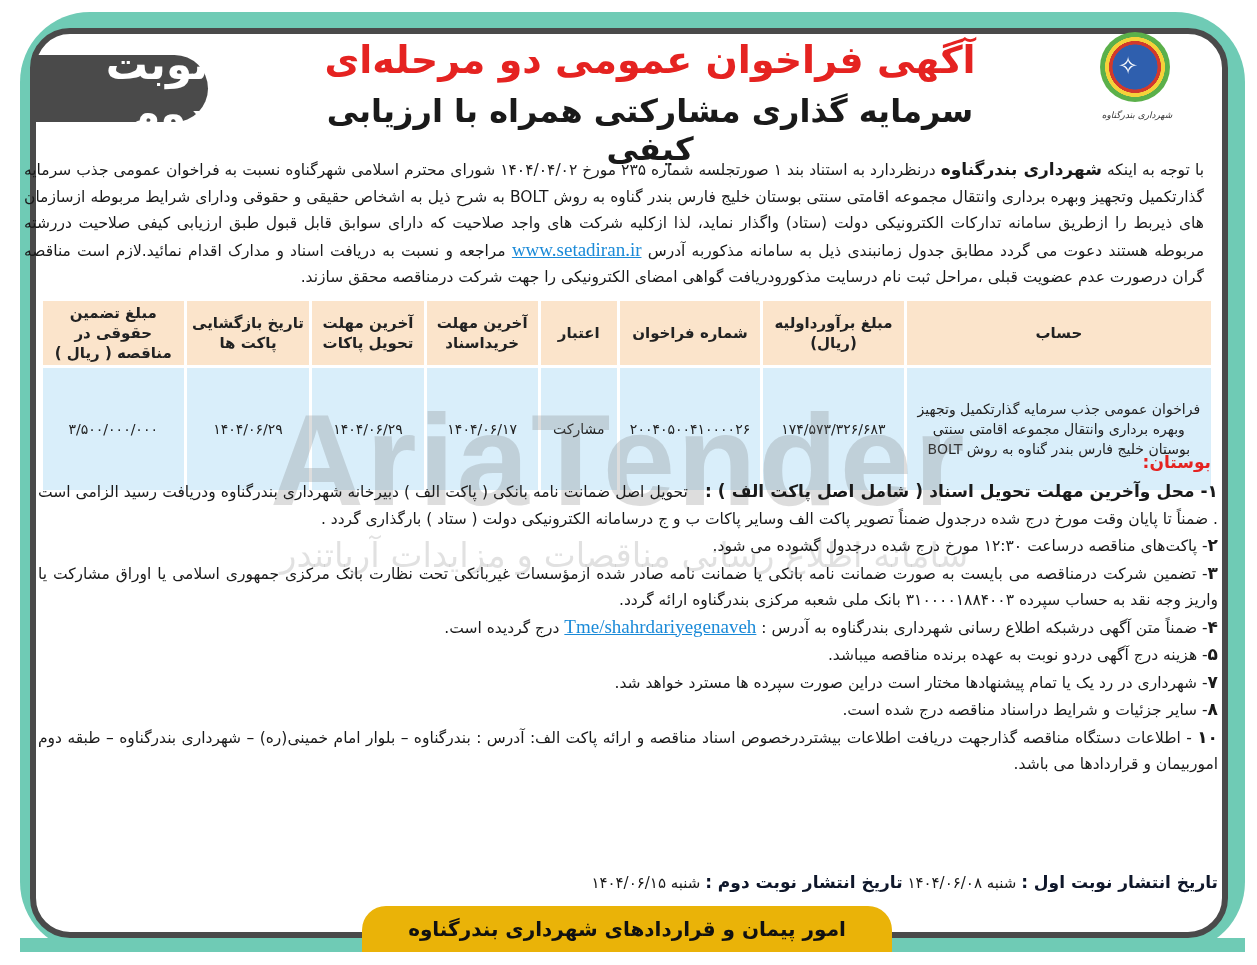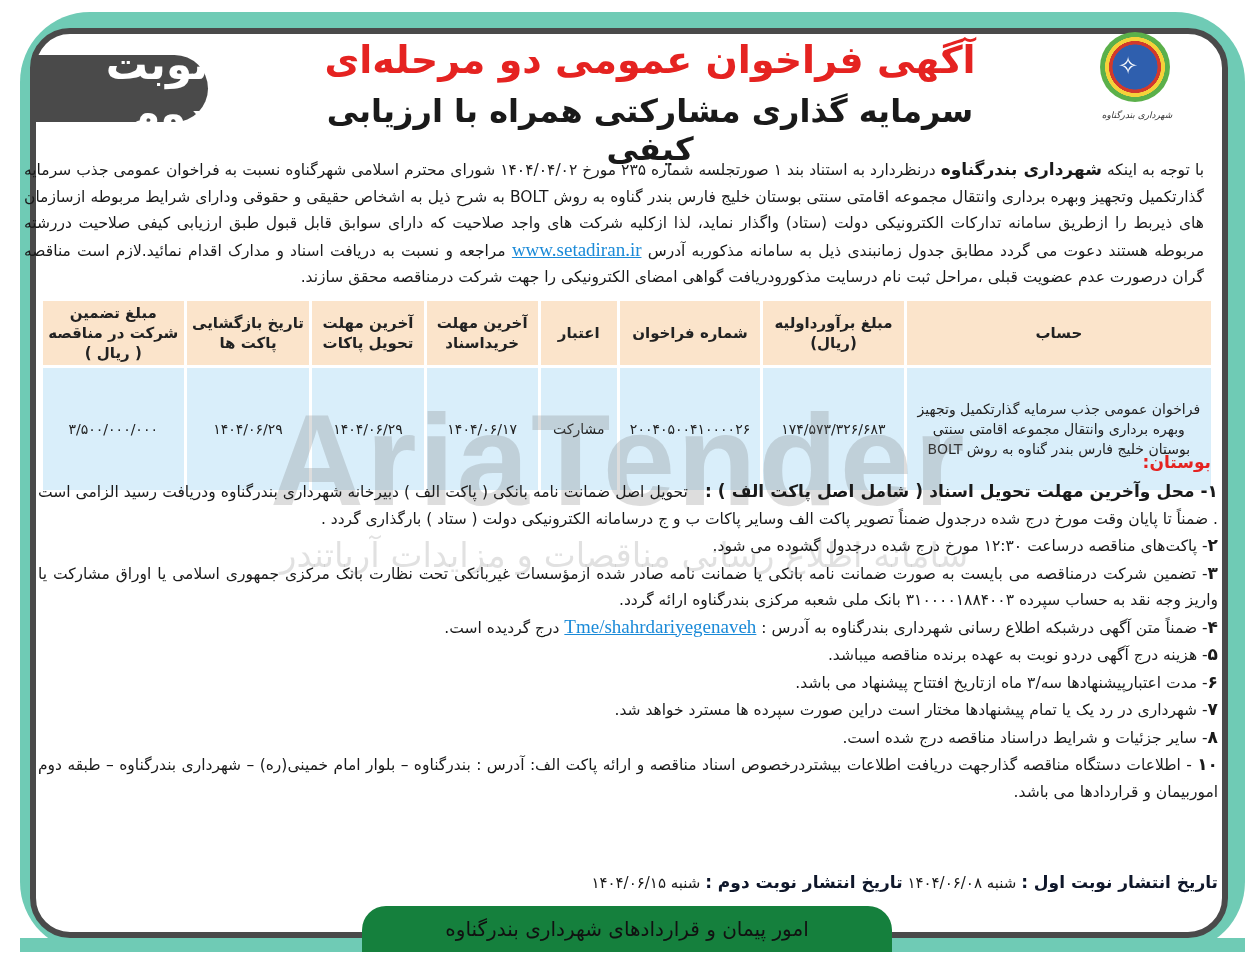--- a/index.html
+++ b/index.html
@@ -21,21 +21,21 @@
   table.tbl td { background:#d9eefa; height:82px; font-size:14px; color:#222; text-align:center; padding:20px 6px; line-height:20px; }
   .watermark { position:absolute; left:270px; top:385px; font-size:130px; font-weight:bold; color:rgba(120,120,120,0.25); font-family:"Liberation Sans", sans-serif; letter-spacing:2px; pointer-events:none; }
   .watermark2 { position:absolute; left:280px; top:535px; font-size:34px; color:rgba(120,120,120,0.22); direction:rtl; letter-spacing:10px; pointer-events:none; }
   .notes-title { position:absolute; right:46px; top:452px; color:#e52321; font-weight:bold; font-size:17px; direction:rtl; }
   .notes { position:absolute; left:38px; top:478px; width:1180px; direction:rtl; font-size:15.5px; line-height:26.5px; color:#1a1a1a; text-align:justify; }
   .notes p { margin:0; }
   .notes .num { font-weight:bold; font-size:17px; }
   .notes .bold { font-weight:bold; font-size:17px;margin-left:12px; }
   .pub { position:absolute; left:38px; top:872px; width:1180px; direction:rtl; font-size:15px; color:#1a1a1a; }
   .pub .red { color:#0f172a; font-weight:bold; font-size:17px; }
-  .footer { position:absolute; left:362px; top:906px; width:530px; height:46px; background:#15803d; border-radius:24px 24px 0 0; display:flex; align-items:center; justify-content:center; font-weight:normal; font-size:20px; color:#111; direction:rtl; }
+  .footer { position:absolute; left:362px; top:906px; width:530px; height:46px; background:#eab308; border-radius:24px 24px 0 0; display:flex; align-items:center; justify-content:center; font-weight:bold; font-size:20px; color:#111; direction:rtl; }
 </style>
 </head>
 <body>
 
 <div class="teal-bg"></div>
 <div class="frame"></div>
 
 <div class="badge">نوبت دوم</div>
 
 <div class="logo"></div>
@@ -52,21 +52,21 @@
 <table class="tbl">
   <thead>
     <tr>
       <th style="width:26%">حساب</th>
       <th style="width:12%">مبلغ برآورداولیه (ریال)</th>
       <th style="width:12%">شماره فراخوان</th>
       <th style="width:6.5%">اعتبار</th>
       <th style="width:9.5%">آخرین مهلت خریداسناد</th>
       <th style="width:9.5%">آخرین مهلت تحویل پاکات</th>
       <th style="width:10.5%">تاریخ بازگشایی پاکت ها</th>
-      <th style="width:12%">مبلغ تضمین شرکت در مناقصه ( ریال )</th>
+      <th style="width:12%">مبلغ تضمین حقوقی در مناقصه ( ریال )</th>
     </tr>
   </thead>
   <tbody>
     <tr>
       <td>فراخوان عمومی جذب سرمایه گذارتکمیل وتجهیز وبهره برداری وانتقال مجموعه اقامتی سنتی بوستان خلیج فارس بندر گناوه به روش BOLT</td>
       <td>۱۷۴/۵۷۳/۳۲۶/۶۸۳</td>
       <td>۲۰۰۴۰۵۰۰۴۱۰۰۰۰۲۶</td>
       <td>مشارکت</td>
       <td>۱۴۰۴/۰۶/۱۷</td>
       <td>۱۴۰۴/۰۶/۲۹</td>
@@ -80,21 +80,20 @@
 <div class="watermark2">سامانه اطلاع رسانی مناقصات و مزایدات آریاتندر</div>
 
 <div class="notes-title">بوستان:</div>
 
 <div class="notes">
   <p><span class="num">۱- </span><span class="bold">محل وآخرین مهلت تحویل اسناد ( شامل اصل پاکت الف ) :</span><span> تحویل  اصل ضمانت نامه بانکی ( پاکت الف ) دبیرخانه شهرداری بندرگناوه ودریافت رسید الزامی است . ضمناً تا پایان وقت مورخ درج شده درجدول ضمناً تصویر پاکت الف وسایر پاکات ب و ج درسامانه الکترونیکی دولت ( ستاد ) بارگذاری گردد .</span></p>
   <p><span class="num">۲</span><span>- پاکت‌های  مناقصه درساعت ۱۲:۳۰ مورخ درج شده درجدول گشوده می شود.</span></p>
   <p><span class="num">۳</span><span>- تضمین شرکت درمناقصه می بایست به صورت ضمانت نامه بانکی یا ضمانت نامه صادر شده ازمؤسسات غیربانکی تحت نظارت بانک مرکزی جمهوری اسلامی یا اوراق مشارکت یا واریز وجه نقد به حساب سپرده ۳۱۰۰۰۰۱۸۸۴۰۰۳ بانک ملی شعبه مرکزی بندرگناوه ارائه گردد.</span></p>
   <p><span class="num">۴</span><span>- ضمناً متن آگهی درشبکه اطلاع رسانی شهرداری بندرگناوه به آدرس : </span><a class="link">Tme/shahrdariyegenaveh</a><span> درج گردیده است.</span></p>
   <p><span class="num">۵</span><span>- هزینه درج آگهی دردو نوبت به عهده برنده مناقصه میباشد.</span></p>
-  <p><span class="num">۶</span><span>- مدت اعتبارپیشنهادها سه/۳ ماه ازتاریخ افتتاح پیشنهاد می باشد.</span></p>
   <p><span class="num">۷</span><span>- شهرداری در رد یک یا تمام پیشنهادها مختار است دراین صورت سپرده ها مسترد خواهد شد.</span></p>
   <p><span class="num">۸</span><span>- سایر جزئیات و شرایط دراسناد مناقصه درج شده است.</span></p>
   <p><span class="num">۱۰</span><span> - اطلاعات دستگاه مناقصه گذارجهت دریافت اطلاعات بیشتردرخصوص اسناد مناقصه و ارائه پاکت الف: آدرس : بندرگناوه – بلوار امام خمینی(ره) – شهرداری بندرگناوه – طبقه دوم اموربیمان و قراردادها می باشد.</span></p>
 </div>
 
 <div class="pub">
   <span class="red">تاریخ انتشار نوبت اول :</span><span> شنبه ۱۴۰۴/۰۶/۰۸ </span><span class="red">  تاریخ انتشار نوبت دوم :</span><span> شنبه ۱۴۰۴/۰۶/۱۵</span>
 </div>
 
 <div class="teal-bottom"></div>

